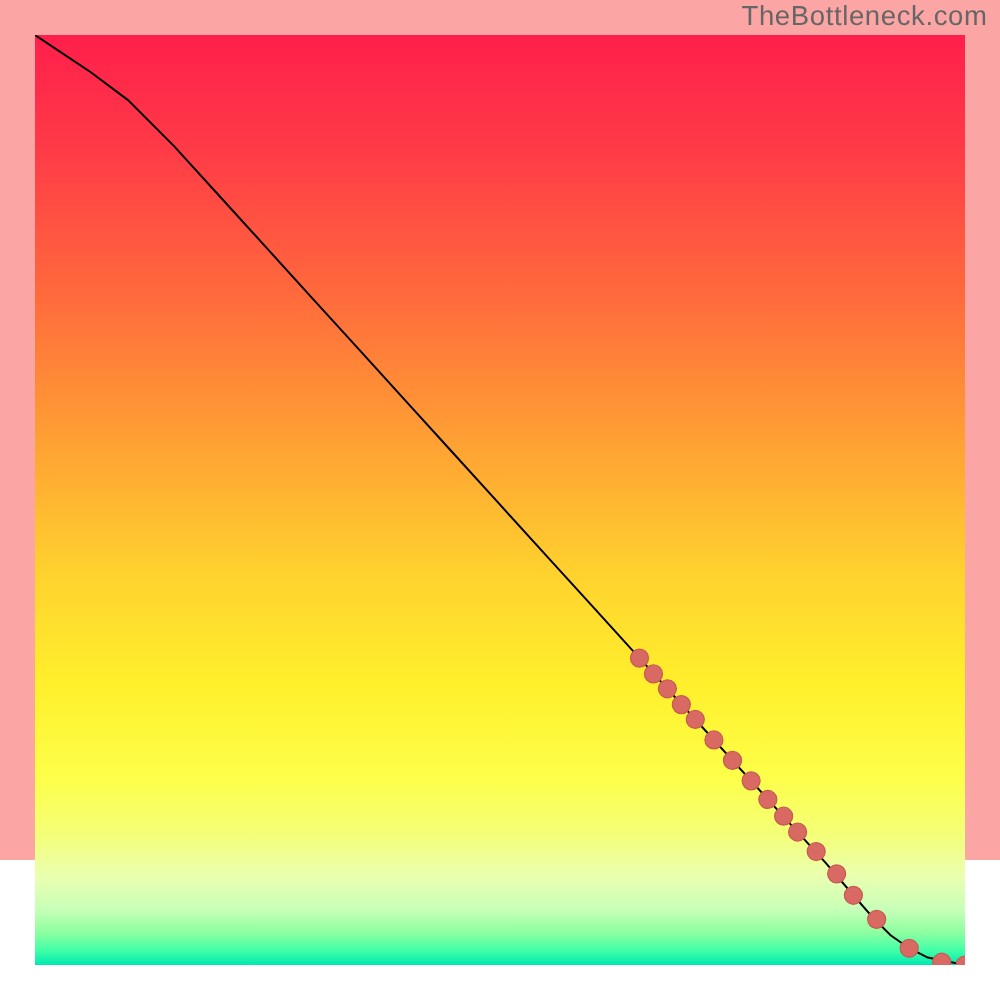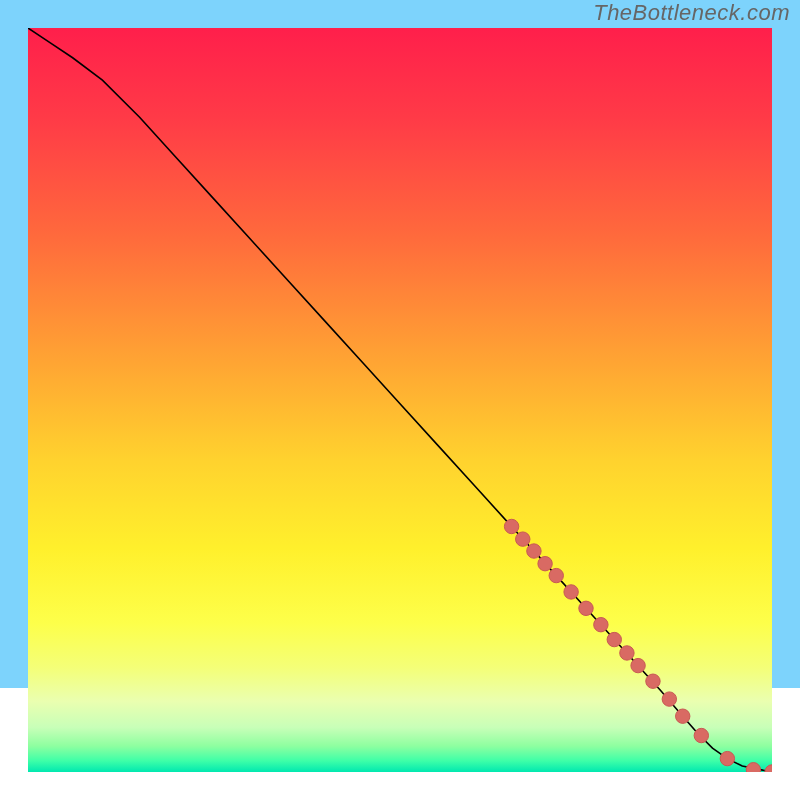--- a/index.html
+++ b/index.html
@@ -6,23 +6,22 @@
     margin: 0;
     padding: 0;
     width: 800px;
     height: 800px;
     overflow: hidden;
     font-family: Arial, Helvetica, sans-serif;
   }
   .frame {
     width: 800px;
     height: 688px;
-    background: #7dd3fc;
+    background: #fca5a5;
     position: relative;
-    font-style: italic;
   }
   .watermark {
     position: absolute;
     top: 0;
     right: 10px;
     color: #666;
     font-size: 22px;
     font-weight: 500;
     letter-spacing: 0.5px;
     z-index: 10;

